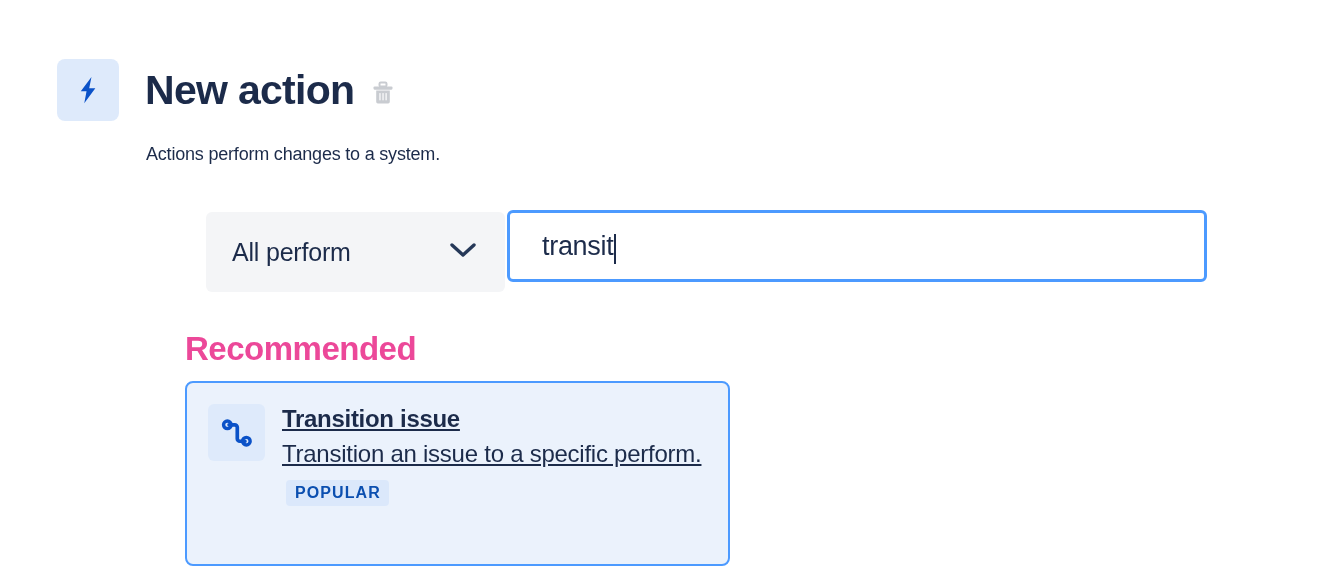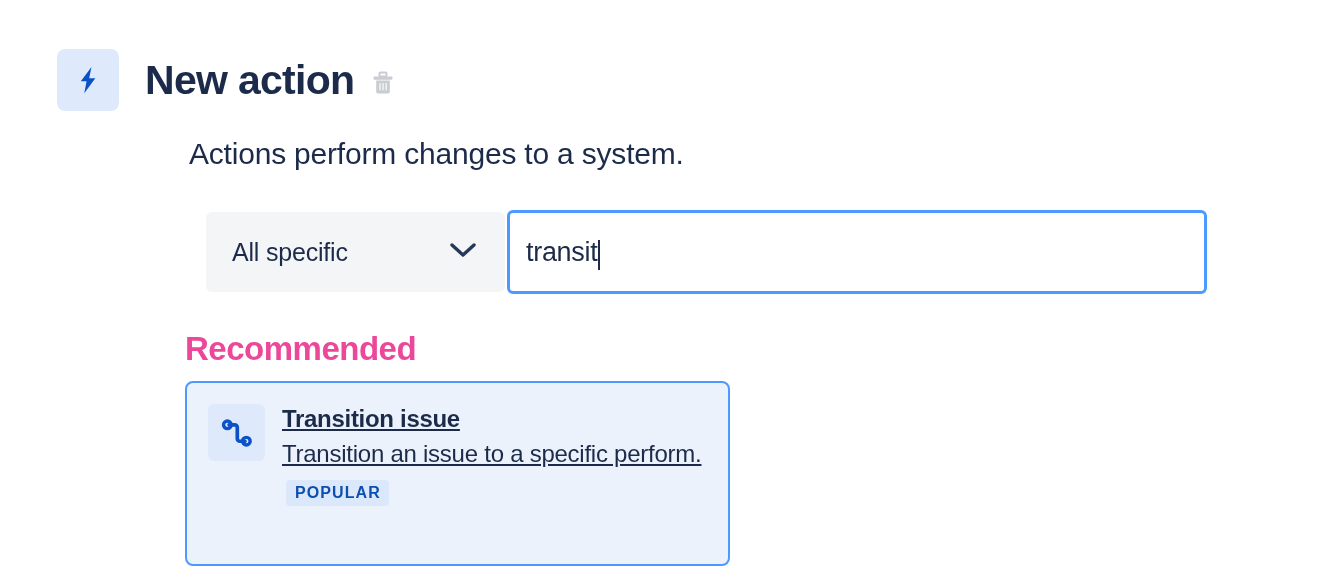--- a/index.html
+++ b/index.html
@@ -14,21 +14,21 @@
     font-family: "Liberation Sans", sans-serif;
     color: #1c2b4a;
     overflow: hidden;
     position: relative;
   }
 
   
   .header-row {
     position: absolute;
     left: 57px;
-    top: 49px;
+    top: 59px;
     display: flex;
     align-items: flex-start;
   }
   .bolt-tile {
     width: 62px;
     height: 62px;
     border-radius: 8px;
     background: #deeafb;
     display: flex;
     align-items: center;
@@ -64,26 +64,25 @@
     cursor: pointer;
     position: relative;
     top: 3px;
   }
 
   
   .subtitle {
     position: absolute;
     left: 146px;
     top: 138px;
-    font-size: 30px;
+    font-size: 18px;
     line-height: 32px;
     color: #1c2b4a;
     letter-spacing: -0.2px;
     white-space: nowrap;
-    margin-left: 43px;
   }
 
   
   .search-row {
     position: absolute;
     left: 206px;
     top: 212px;
     display: flex;
     align-items: stretch;
   }
@@ -103,29 +102,29 @@
   .filter-select-label {
     font-size: 25px;
     color: #1c2b4a;
     letter-spacing: -0.2px;
     white-space: nowrap;
   }
   .chevron { display: block; flex: none; }
 
   .search-field {
     width: 700px;
-    height: 84px;
+    height: 72px;
     margin-left: 2px;
     margin-top: -2px;
     background: #ffffff;
     border: 3px solid #4c9aff;
     border-radius: 6px;
     display: flex;
     align-items: center;
-    padding: 0 16px;
+    padding: 0 32px;
     cursor: text;
   }
   .search-value {
     font-size: 27px;
     color: #1c2b4a;
     letter-spacing: -0.3px;
     white-space: nowrap;
   }
   .caret {
     display: inline-block;
@@ -231,21 +230,21 @@
       </svg>
     </button>
   </div>
 </div>
 
 <div class="subtitle">Actions perform changes to a system.</div>
 
 <div class="search-row">
 
   <div class="filter-select">
-    <span class="filter-select-label">All specific</span>
+    <span class="filter-select-label">All perform</span>
     <span class="chevron">
       <svg width="28" height="18" viewBox="0 0 28 18" aria-hidden="true">
         <path d="M3 4 L14 14 L25 4" fill="none" stroke="#253858" stroke-width="3.4" stroke-linecap="round" stroke-linejoin="round"></path>
       </svg>
     </span>
   </div>
 
   <div class="search-field">
     <span class="search-value">transit</span>
       <span class="caret"></span>

